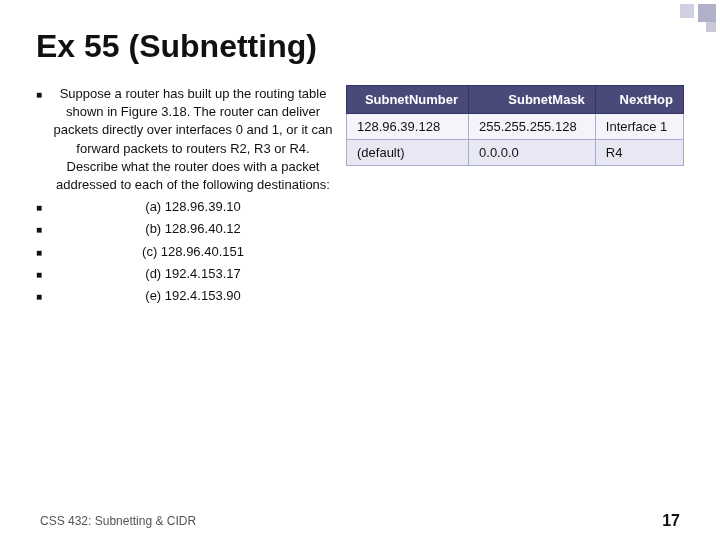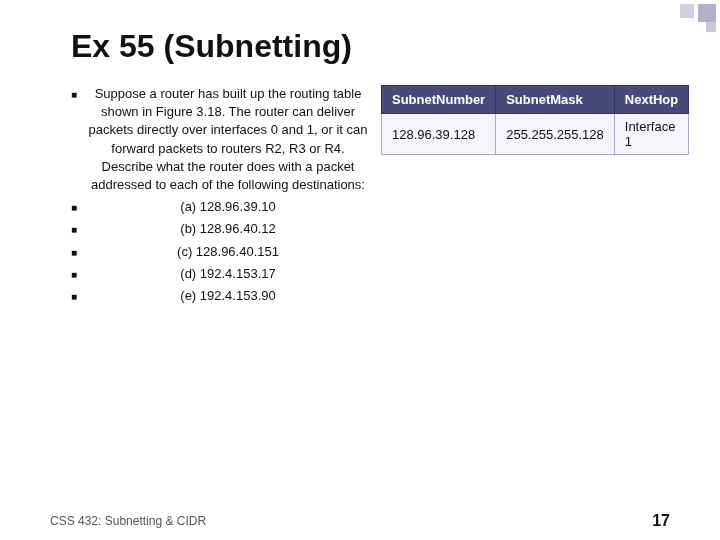--- a/index.html
+++ b/index.html
@@ -33,22 +33,21 @@
       background: #d0d0e0;
     }
     .corner-decoration .sq3 {
       position: absolute;
       top: 22px; right: 4px;
       width: 10px; height: 10px;
       background: #c8c8d8;
     }
 
     .page-content {
-      padding: 28px 36px 12px 28px;
-      margin-left: 43px;
+      padding: 28px 36px 12px 36px;
     }
 
     h1 {
       font-size: 32px;
       font-weight: bold;
       color: #111111;
       margin-bottom: 20px;
     }
 
     .main-layout {
@@ -101,21 +100,21 @@
     .routing-table {
       border-collapse: collapse;
       width: 100%;
       font-size: 13px;
     }
 
     .routing-table thead tr th {
       background: #4a4a7a;
       color: #ffffff;
       padding: 6px 10px;
-      text-align: left;
+      text-align: right;
       font-weight: bold;
       border: 1px solid #333366;
     }
 
     .routing-table tbody tr td {
       padding: 5px 10px;
       border: 1px solid #aaaacc;
       color: #111111;
     }
 
@@ -128,21 +127,21 @@
 
     
     .footer {
       position: absolute;
       bottom: 10px;
       left: 0;
       right: 0;
       display: flex;
       justify-content: space-between;
       align-items: center;
-      padding: 0 50px;
+      padding: 0 40px;
       font-size: 12px;
       color: #555555;
     }
 
     .footer-right {
       font-size: 16px;
       font-weight: bold;
       color: #111111;
     }
   </style>
@@ -196,20 +195,25 @@
             <th>SubnetMask</th>
             <th>NextHop</th>
           </tr>
         </thead>
         <tbody>
             <tr>
               <td>128.96.39.128</td>
               <td>255.255.255.128</td>
               <td>Interface 1</td>
             </tr>
+            <tr>
+              <td>(default)</td>
+              <td>0.0.0.0</td>
+              <td>R4</td>
+            </tr>
           </tbody>
       </table>
     </div>
   </div>
 </div>
 
 <div class="footer">
   <span>CSS 432: Subnetting &amp; CIDR</span>
   <span class="footer-right">17</span>
 </div>

